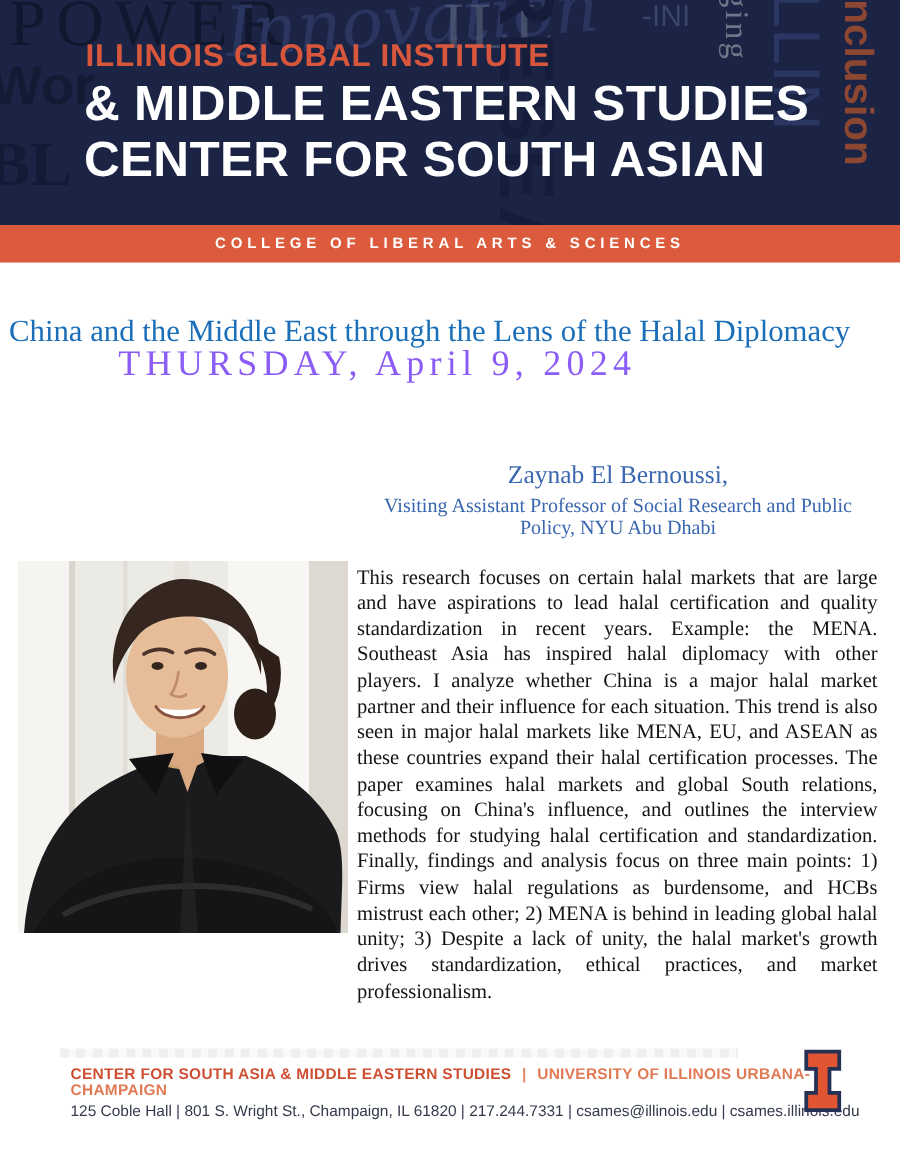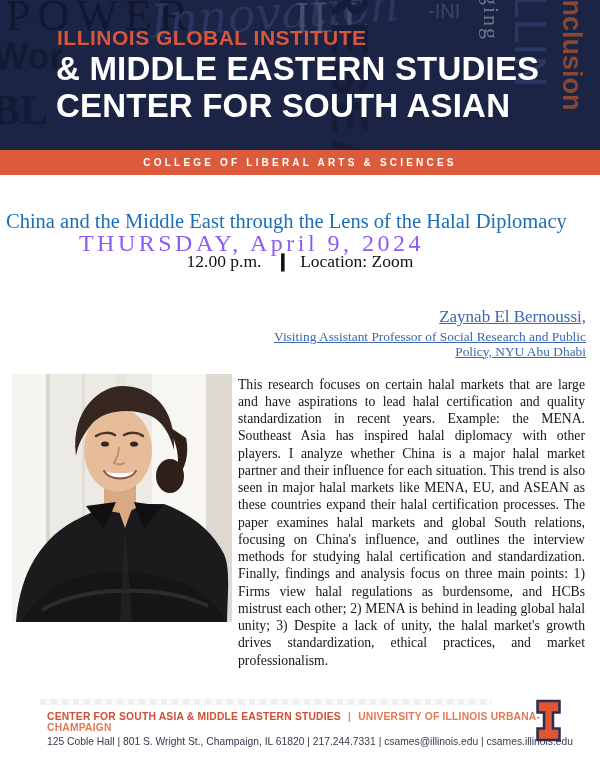--- a/index.html
+++ b/index.html
@@ -34,21 +34,21 @@
   
   .title{position:absolute;left:6px;top:196px;width:588px;
          color:#1b6fb8;font-weight:400;font-size:20.5px;}
   .date{position:absolute;left:0;top:230px;width:503px;text-align:center;
         color:#8b5cf6;font-size:24px;letter-spacing:3.5px;}
   .timeloc{position:absolute;left:0;top:251px;width:600px;text-align:center;
         color:#111;font-size:17.5px;}
   .timeloc .sep{font-weight:700;margin:0 10px 0 14px;}
 
   
-  .speaker-block{position:absolute;left:238px;top:307px;width:348px;text-align:right;color:#3a67af;text-decoration:underline;}
+  .speaker-block{position:absolute;left:238px;top:307px;width:348px;text-align:center;color:#3a67af;}
   .speaker-name{font-size:17px;line-height:20px;}
   .speaker-affiliation{font-size:13.4px;line-height:14.6px;margin-top:3px;}
   .abstract{position:absolute;left:238px;top:362px;width:347px;text-align:justify;
         font-size:13.7px;line-height:17.25px;color:#141414;}
 
   .photo{position:absolute;left:12px;top:374px;width:220px;height:248px;}
 
   
   .footer-texture{position:absolute;left:40px;top:699px;width:452px;height:6px;opacity:.75;
         background:repeating-linear-gradient(90deg,#e9e9e9 0 6px,#f8f8f8 6px 11px);}
@@ -82,23 +82,20 @@
       <div>CENTER FOR SOUTH ASIAN</div>
     </div>
   </header>
 
   <div class="college-bar">
     <span>COLLEGE OF LIBERAL ARTS &amp; SCIENCES</span>
   </div>
 
   <h1 class="title">China and the Middle East through the Lens of the Halal Diplomacy</h1>
   <div class="date">THURSDAY, April 9, 2024</div>
-  <div class="timeloc">
-    <span>12.00 p.m.</span><span class="sep">❙</span><span>Location: Zoom</span>
-  </div>
 
   <div class="photo">
     <svg width="220" height="248" viewBox="0 0 220 248" xmlns="http://www.w3.org/2000/svg">
       <rect x="0" y="0" width="220" height="248" fill="#eceae5"></rect>
       <rect x="0" y="0" width="34" height="248" fill="#f5f4f1"></rect>
       <rect x="34" y="0" width="4" height="248" fill="#d8d5cd"></rect>
       <rect x="70" y="0" width="3" height="248" fill="#dcd9d2" opacity="0.7"></rect>
       <rect x="140" y="0" width="54" height="248" fill="#f7f6f3"></rect>
       <rect x="194" y="0" width="26" height="248" fill="#ddd9d1"></rect>
       <rect x="104" y="0" width="10" height="248" fill="#e4e1da" opacity="0.7"></rect>

